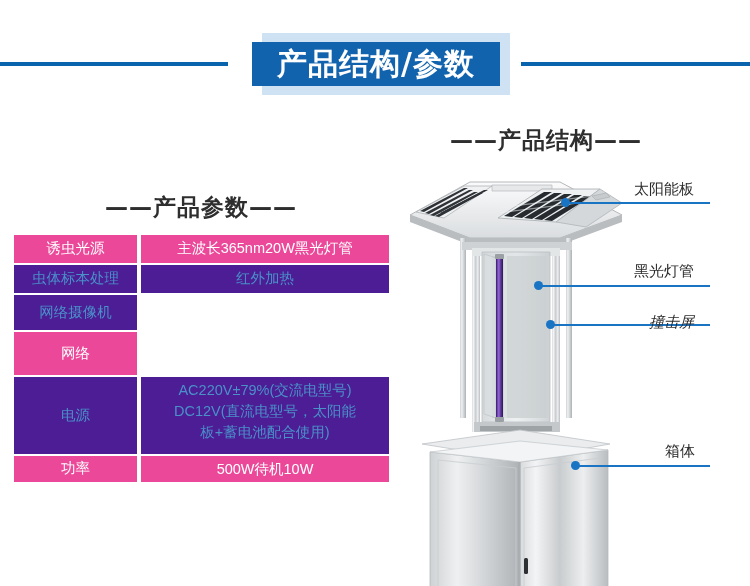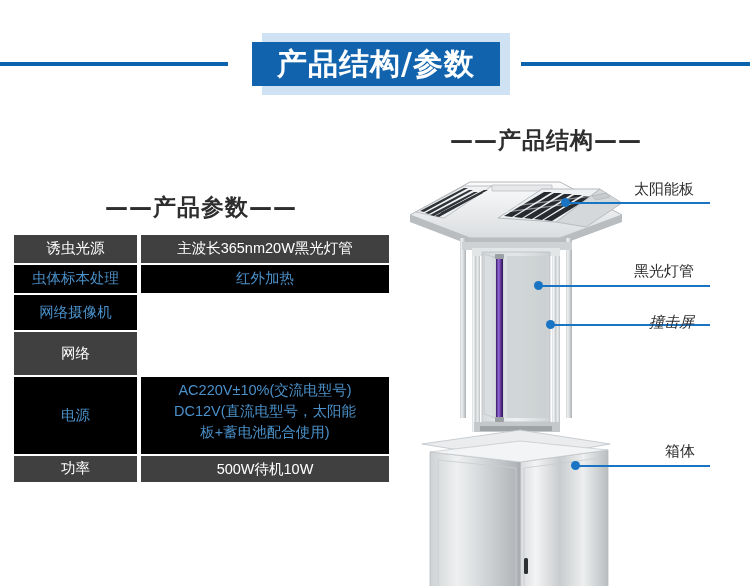--- a/index.html
+++ b/index.html
@@ -57,23 +57,23 @@
     text-align:center; padding:3px 2px;
     font-size:14.5px; line-height:1.35;
   }
   .tcell-value {
     flex:1 1 auto; margin-left:4px;
     display:flex; align-items:center; justify-content:center;
     text-align:center; padding:3px 4px;
     font-size:14.5px; line-height:1.45;
   }
   .trow.dark .tcell-label,
-  .trow.dark .tcell-value { background:#404040; color:#ffffff; }
+  .trow.dark .tcell-value { background:#ec4899; color:#ffffff; }
   .trow.light .tcell-label,
-  .trow.light .tcell-value { background:#000000; color:#4a90c9; }
+  .trow.light .tcell-value { background:#4c1d95; color:#4a90c9; }
   .trow.r0 .tcell-label, .trow.r0 .tcell-value { height:28px; }
   .trow.r1 .tcell-label, .trow.r1 .tcell-value { height:28px; }
   .trow.r2 .tcell-label, .trow.r2 .tcell-value { height:28px; }
   .trow.r3 .tcell-label, .trow.r3 .tcell-value { height:35px; }
   .trow.r4 .tcell-label, .trow.r4 .tcell-value { height:43px; }
   .trow.r5 .tcell-label, .trow.r5 .tcell-value { height:77px; }
   .trow.r6 .tcell-label, .trow.r6 .tcell-value { height:26px; }
   .multi { display:block; white-space:pre-line; }
 
   
@@ -123,21 +123,21 @@
   <div class="trow light r3">
     <div class="tcell-label">网络摄像机</div>
   </div>
 
   <div class="trow dark r4">
     <div class="tcell-label">网络</div>
   </div>
 
   <div class="trow light r5">
     <div class="tcell-label">电源</div>
-    <div class="tcell-value multi">AC220V±10%(交流电型号)
+    <div class="tcell-value multi">AC220V±79%(交流电型号)
 DC12V(直流电型号，太阳能
 板+蓄电池配合使用)</div>
   </div>
 
   <div class="trow dark r6">
     <div class="tcell-label">功率</div>
     <div class="tcell-value">500W待机10W</div>
   </div>
 
 </div>

